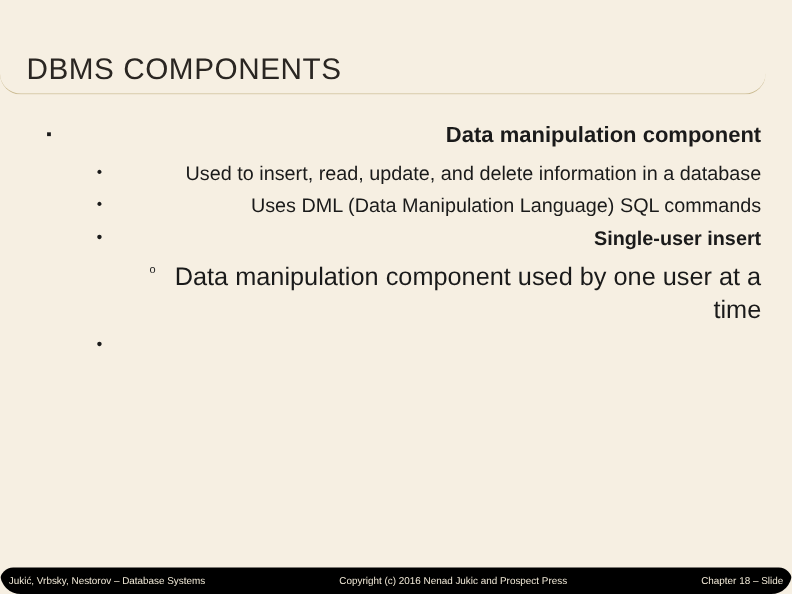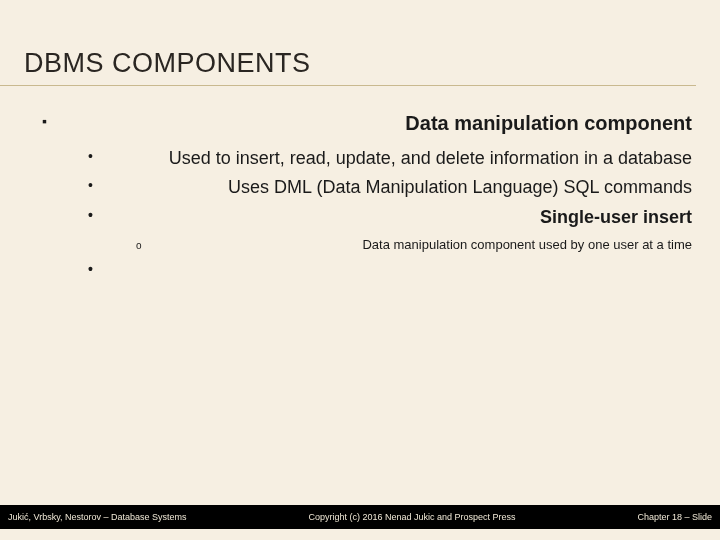--- a/index.html
+++ b/index.html
@@ -1,15 +1,15 @@
 <!DOCTYPE html>
 <html><head>
 <meta charset="utf-8">
 <style>
-  * { margin: 0; padding: 0; box-sizing: border-box; }
+  * { margin: 0; padding: 0; box-sizing: border-box; border-radius: 19px; }
   html, body { width: 720px; height: 540px; }
   body {
     background: #f6efe2;
     font-family: Arial, "Helvetica Neue", Helvetica, sans-serif;
     color: #1a1a1a;
     position: relative;
     overflow: hidden;
   }
   .slide {
     width: 720px;
@@ -74,35 +74,35 @@
   }
   .lvl3 {
     list-style: none;
     padding-left: 30px;
     margin-top: 8px;
     margin-bottom: 6px;
   }
   .lvl3 > li {
     position: relative;
     padding-left: 16px;
-    font-size: 13px;
+    font-size: 23px;
     font-weight: normal;
     line-height: 1.3;
   }
   .lvl3 > li::before {
     content: "o";
     position: absolute;
     left: 0;
     top: 2px;
     font-size: 10px;
     color: #1a1a1a;
   }
   .footer {
     position: absolute;
-    bottom: 11px;
+    bottom: 0;
     left: 0;
     right: 0;
     height: 24px;
     background: #000;
     color: #f0e8d6;
     font-size: 9px;
     display: flex;
     align-items: center;
     justify-content: space-between;
     padding: 0 8px;

